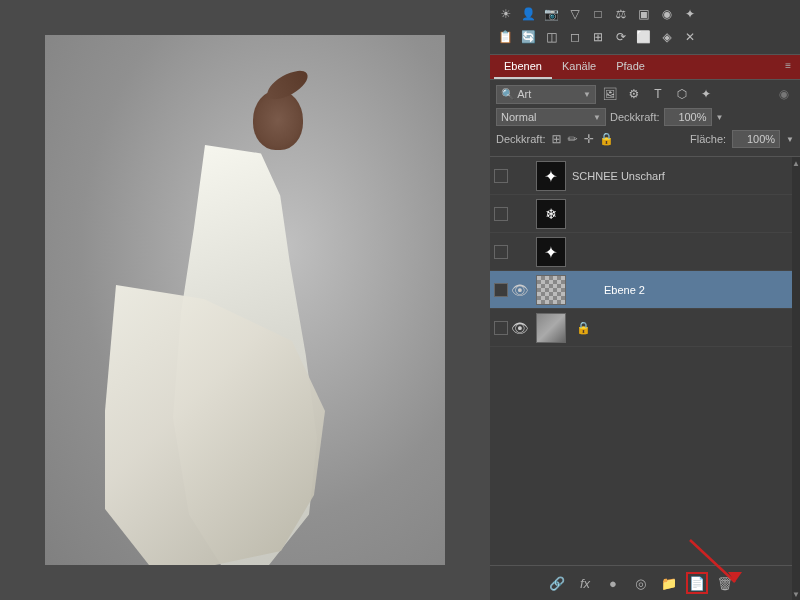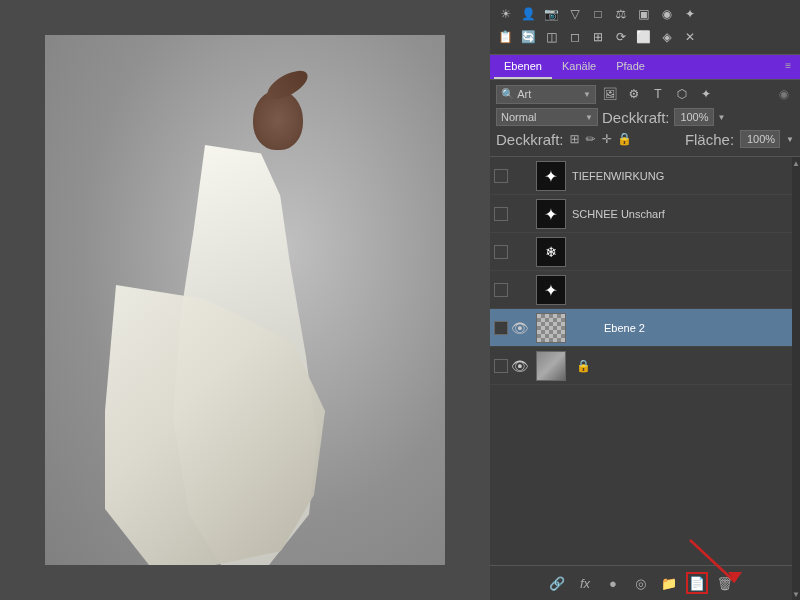--- a/index.html
+++ b/index.html
@@ -61,21 +61,21 @@
       align-items: center;
       justify-content: center;
       font-size: 12px;
       cursor: pointer;
       color: #bbb;
     }
 
     
     .panel-tabs {
       display: flex;
-      background: #6d28d9;
+      background: #7f1d1d;
       border-bottom: 1px solid #555;
       padding: 0 4px;
     }
     .tab {
       padding: 5px 10px;
       font-size: 11px;
       cursor: pointer;
       color: #ccc;
       border-bottom: 2px solid transparent;
     }
@@ -97,21 +97,21 @@
       border-bottom: 1px solid #555;
     }
     .control-row {
       display: flex;
       align-items: center;
       gap: 4px;
       margin-bottom: 4px;
     }
     .control-label {
       color: #bbb;
-      font-size: 15px;
+      font-size: 11px;
       white-space: nowrap;
     }
     .dropdown {
       background: #555;
       border: 1px solid #666;
       color: #ccc;
       font-size: 11px;
       padding: 2px 4px;
       cursor: pointer;
       display: flex;
@@ -130,24 +130,24 @@
       font-size: 11px;
       padding: 2px 4px;
       width: 45px;
       text-align: right;
     }
     .search-dropdown {
       width: 100px;
       align-items: center;
     }
     .blend-dropdown {
-      width: 102px;
+      width: 110px;
     }
     .opacity-field {
-      width: 40px;
+      width: 48px;
     }
 
     .fix-row {
       display: flex;
       align-items: center;
       gap: 6px;
     }
     .fix-icon {
       font-size: 12px;
       color: #aaa;
@@ -413,28 +413,20 @@
       <span class="control-label" style="margin-left:auto;text-align:right;">Fläche:</span>
       <div class="input-field opacity-field">100%</div>
       <span class="dropdown-arrow" style="cursor:pointer;">▼</span>
     </div>
   </div>
 
   <div class="panel-content">
     <div class="layers-main">
       <div class="layers-list">
 
-        <div class="layer-item">
-          <div class="layer-checkbox"></div>
-          <div class="layer-visibility"></div>
-          <div class="layer-thumb">
-            <div class="layer-thumb-stars"></div>
-          </div>
-          <span class="layer-name">TIEFENWIRKUNG</span>
-        </div>
 
         <div class="layer-item">
           <div class="layer-checkbox"></div>
           <div class="layer-visibility"></div>
           <div class="layer-thumb">
             <div class="layer-thumb-stars"></div>
           </div>
           <span class="layer-name">SCHNEE Unscharf</span>
         </div>
 

